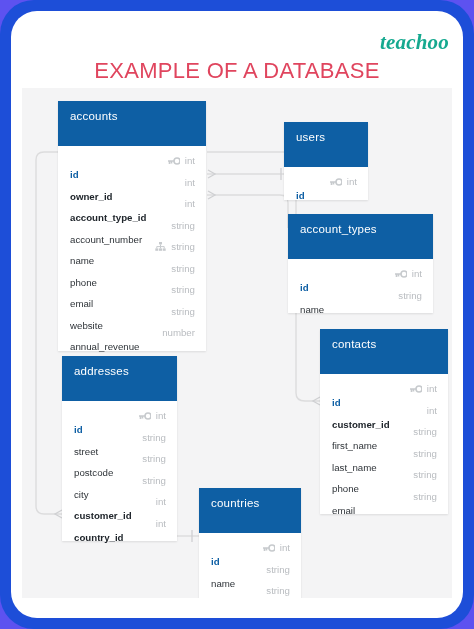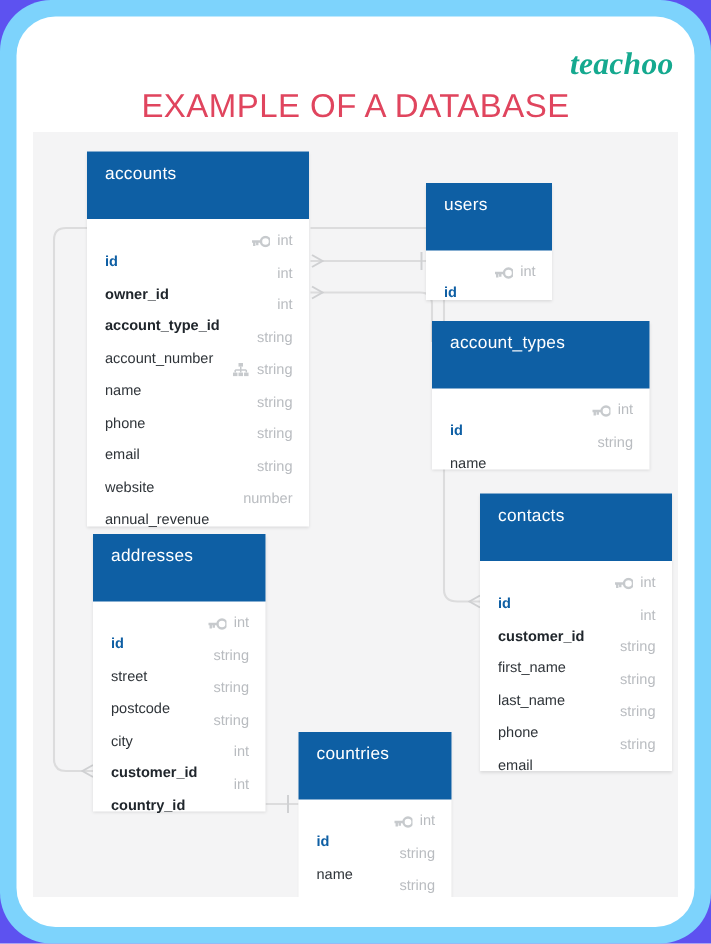--- a/index.html
+++ b/index.html
@@ -5,21 +5,21 @@
   html,body{margin:0;padding:0;}
   body{
     width:474px;height:629px;
     background:#5d52f0;
     font-family:"Liberation Sans", sans-serif;
     overflow:hidden;
   }
   
   #frame{
     position:absolute;left:0;top:0;width:474px;height:629px;
-    background:#7dd3fc;
+    background:#1d4ed8;
     border-radius:34px;
     box-sizing:border-box;
   }
   #sheet{
     position:absolute;left:11px;top:11px;
     width:452px;height:607px;
     background:#ffffff;
     border-radius:26px;
     overflow:hidden;
   }

